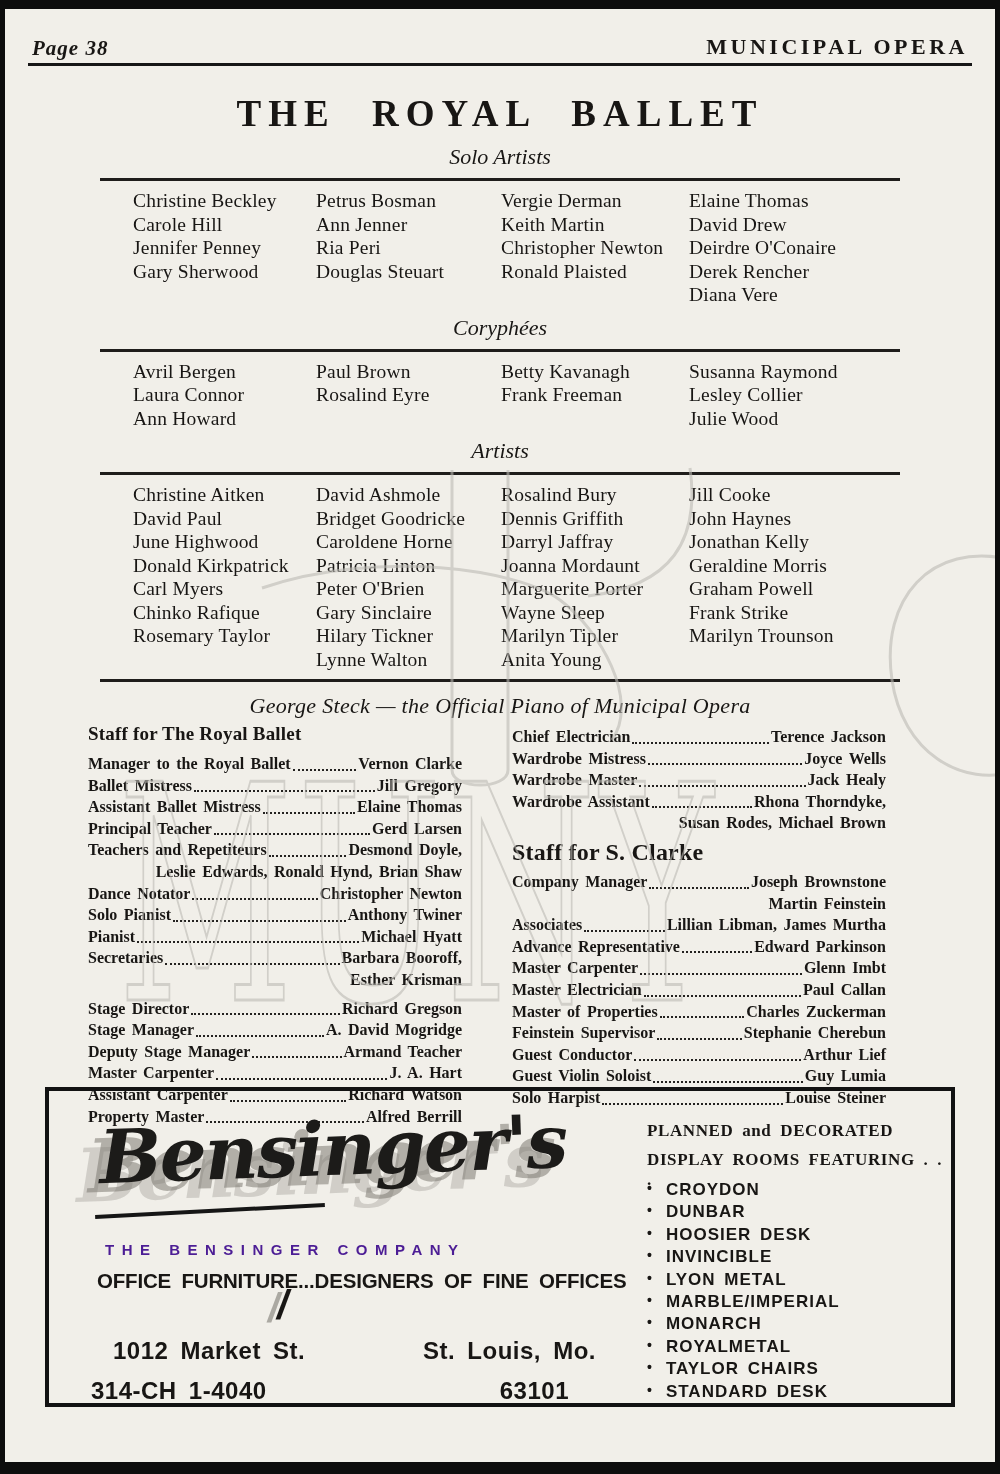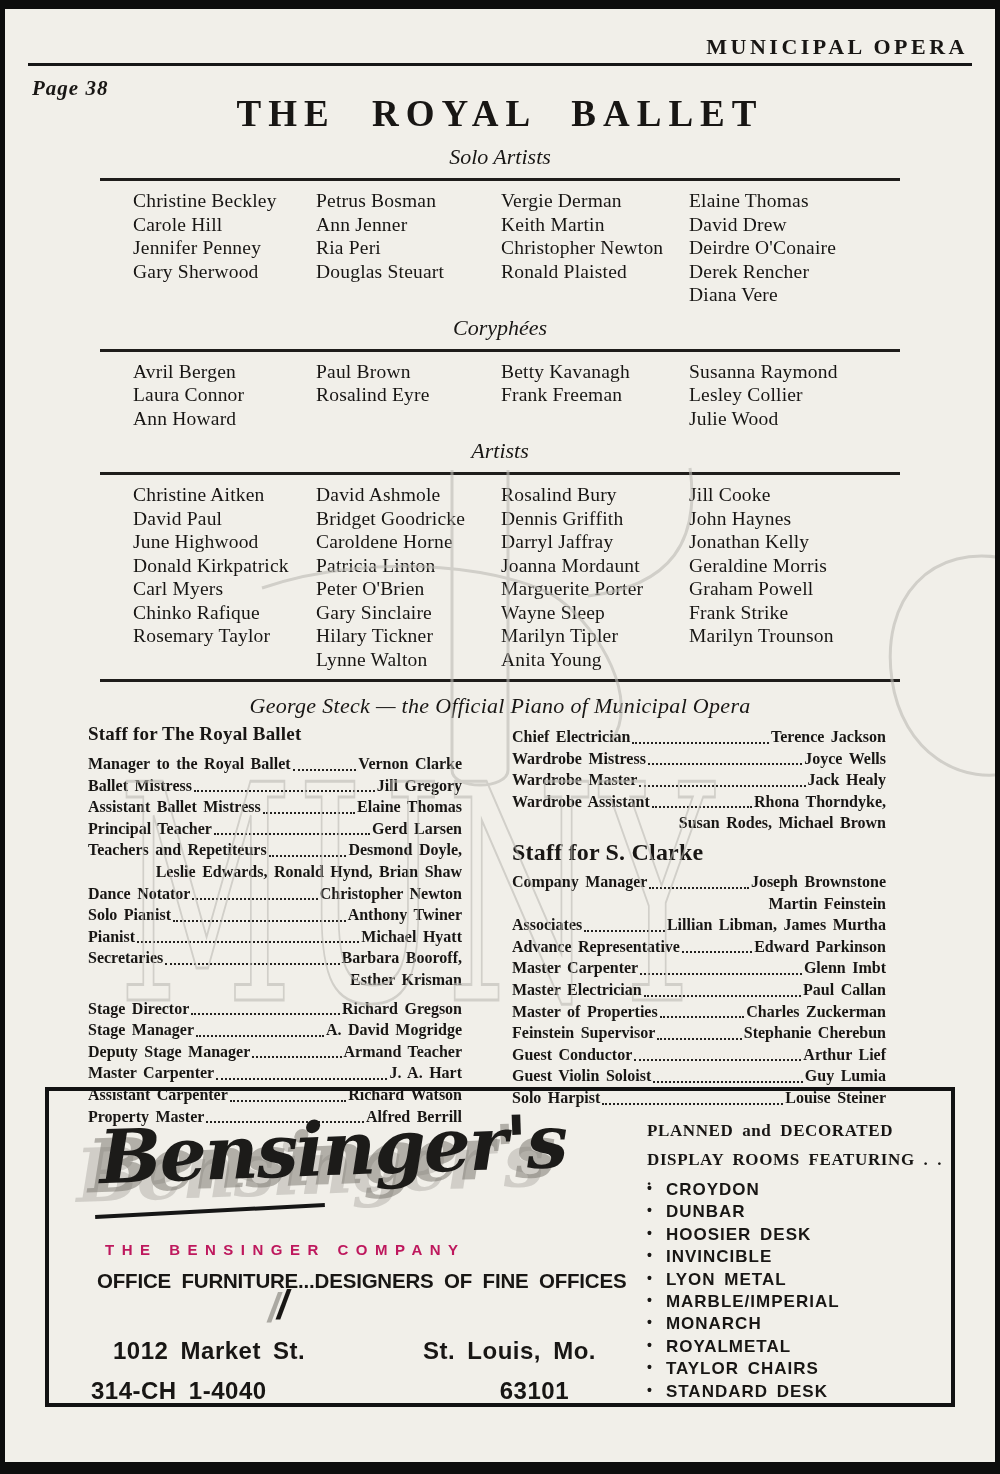--- a/index.html
+++ b/index.html
@@ -3,21 +3,21 @@
 <meta charset="utf-8">
 <style>
   html,body{margin:0;padding:0;background:#6e6e6e;}
   .page{position:relative;width:1000px;height:1474px;background:#f1efe9;overflow:hidden;
         font-family:"Liberation Serif",serif;color:#181614;margin:0 auto;}
   .frame{position:absolute;inset:0;border-top:9px solid #0d0d0d;border-bottom:12px solid #0d0d0d;
          border-left:5px solid #0d0d0d;border-right:5px solid #0d0d0d;pointer-events:none;z-index:6;}
 
   
   .hdr{position:absolute;top:34px;left:30px;right:30px;height:30px;z-index:1;}
-  .page-label{position:absolute;left:2px;top:2px;font-style:italic;font-weight:bold;font-size:21px;letter-spacing:1px;margin-top:40px;}
+  .page-label{position:absolute;left:2px;top:2px;font-style:italic;font-weight:bold;font-size:21px;letter-spacing:1px;}
   .publication{position:absolute;right:2px;top:0;font-weight:bold;font-size:22px;letter-spacing:3.5px;}
   .hdr-rule{position:absolute;top:63px;left:28px;right:28px;height:3px;background:#161616;z-index:1;}
 
   
   .roster{position:absolute;top:92px;left:0;right:0;z-index:1;}
   .title{text-align:center;font-size:37px;line-height:44px;font-weight:bold;letter-spacing:7px;word-spacing:20px;}
   .sec-heading{text-align:center;font-style:italic;font-size:22px;line-height:26px;margin-top:8px;}
   .rule{height:3px;background:#1f1d1b;margin:8px auto 0;width:800px;}
   .name-grid{display:grid;grid-template-columns:183px 185px 188px 230px;margin-left:133px;margin-top:8px;}
   .name{font-size:19.5px;line-height:23.5px;letter-spacing:0.2px;white-space:nowrap;}
@@ -39,21 +39,21 @@
   
   .wm{position:absolute;left:0;top:0;z-index:2;pointer-events:none;opacity:0.6;}
 
   
   .ad{position:absolute;left:45px;top:1087px;width:902px;height:312px;border:4px solid #121212;z-index:1;}
   .logo{position:absolute;left:50px;top:18px;font-family:"DejaVu Serif",serif;font-style:italic;font-weight:bold;
         font-size:74px;line-height:80px;letter-spacing:-2px;transform:rotate(-2deg);color:#1c1b19;
         text-shadow:-12px 9px 0 rgba(125,122,115,0.55), -24px 18px 0 rgba(150,147,140,0.35);}
   .logo-underline{position:absolute;left:46px;top:118px;width:230px;height:4px;background:#161616;transform:rotate(-3deg);}
   .company{position:absolute;left:56px;top:150px;font-family:"Liberation Sans",sans-serif;font-size:15px;
-           font-weight:bold;letter-spacing:7.5px;color:#be185d;}
+           font-weight:bold;letter-spacing:7.5px;color:#4c1d95;}
   .tagline{position:absolute;left:48px;top:178px;font-family:"Liberation Sans",sans-serif;font-size:20.5px;
            font-weight:bold;letter-spacing:-0.2px;word-spacing:5px;}
   .slash{position:absolute;left:228px;top:192px;font-size:40px;font-weight:bold;font-style:italic;
          font-family:"Liberation Sans",sans-serif;text-shadow:-9px 3px 0 rgba(125,122,115,0.6);}
   .addr{font-family:"Liberation Sans",sans-serif;font-weight:bold;font-size:24px;letter-spacing:0.5px;word-spacing:5px;position:absolute;}
   .addr-street{left:64px;top:246px;}
   .addr-phone{left:42px;top:286px;}
   .addr-city{left:374px;top:246px;}
   .addr-zip{left:430px;top:286px;width:90px;text-align:right;}
   .feat-h{position:absolute;left:598px;font-family:Liberation Serif, serif;font-weight:bold;font-size:17px;

